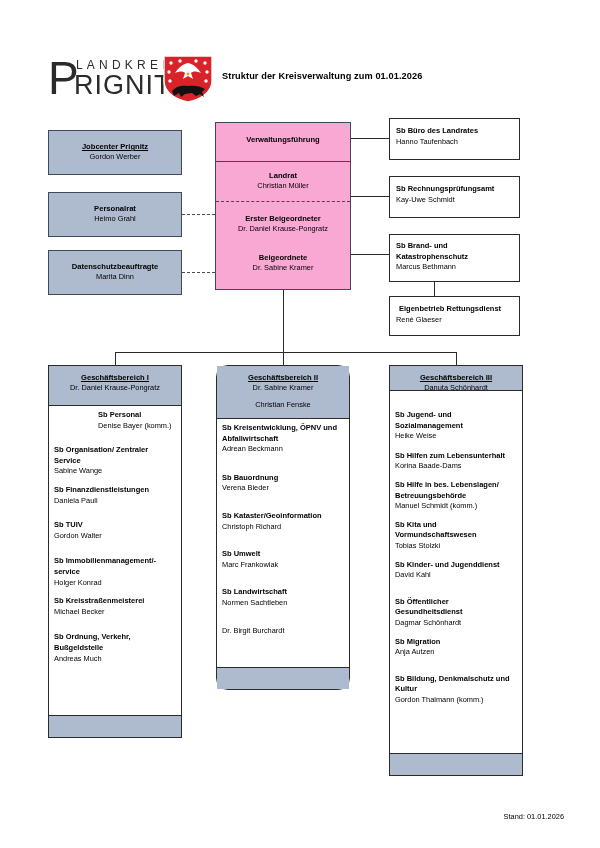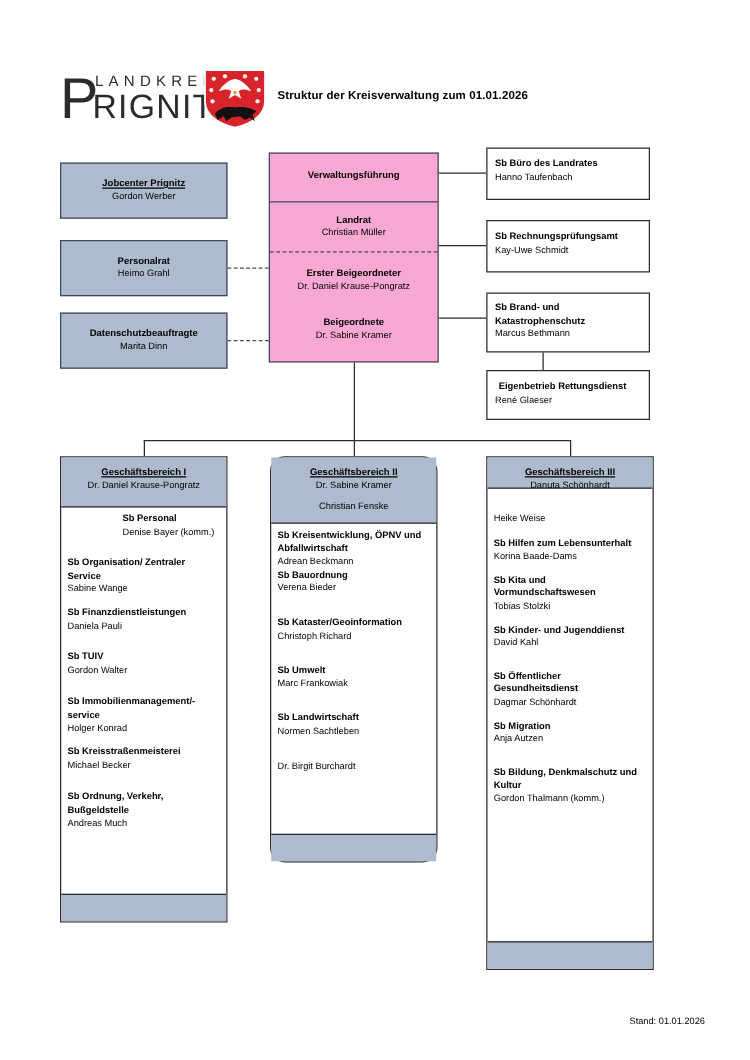--- a/index.html
+++ b/index.html
@@ -220,21 +220,21 @@
     <div class="col-foot"></div>
   </div>
 
   <div class="col" style="left:216px;top:365px;width:134px;height:325px;border-radius:12px;">
     <div class="col-head" style="height:53px;">
       <div class="line1 t-bold t-ul">Geschäftsbereich II</div>
       <div class="line2">Dr. Sabine Kramer</div>
       <div class="line2" style="margin-top:7px;">Christian Fenske</div>
     </div>
     <div class="col-body" style="top:53px;">
-      <div class="unit" style="margin-bottom:0;">
+      <div class="unit" style="margin-bottom:18px;">
         <div class="u-title">Sb Kreisentwicklung, ÖPNV und Abfallwirtschaft</div>
         <div class="u-person">Adrean Beckmann</div>
       </div>
       <div class="unit" style="margin-bottom:17px;">
         <div class="u-title">Sb Bauordnung</div>
         <div class="u-person">Verena Bieder</div>
       </div>
       <div class="unit" style="margin-bottom:17px;">
         <div class="u-title">Sb Kataster/Geoinformation</div>
         <div class="u-person">Christoph Richard</div>
@@ -254,25 +254,30 @@
     <div class="col-foot"></div>
   </div>
 
   <div class="col" style="left:389px;top:365px;width:134px;height:411px;">
     <div class="col-head" style="height:25px;">
       <div class="line1 t-bold t-ul">Geschäftsbereich III</div>
       <div class="line2">Danuta Schönhardt</div>
     </div>
     <div class="col-body" style="top:40px;">
       <div class="unit" style="margin-bottom:9px;">
+        <div class="u-title">Sb Jugend- und Sozialmanagement</div>
         <div class="u-person">Heike Weise</div>
       </div>
       <div class="unit" style="margin-bottom:8px;">
         <div class="u-title">Sb Hilfen zum Lebensunterhalt</div>
         <div class="u-person">Korina Baade-Dams</div>
+      </div>
+      <div class="unit" style="margin-bottom:8px;">
+        <div class="u-title">Sb Hilfe in bes. Lebenslagen/ Betreuungsbehörde</div>
+        <div class="u-person">Manuel Schmidt (komm.)</div>
       </div>
       <div class="unit" style="margin-bottom:8px;">
         <div class="u-title">Sb Kita und Vormundschaftswesen</div>
         <div class="u-person">Tobias Stolzki</div>
       </div>
       <div class="unit" style="margin-bottom:16px;">
         <div class="u-title">Sb Kinder- und Jugenddienst</div>
         <div class="u-person">David Kahl</div>
       </div>
       <div class="unit" style="margin-bottom:8px;">

